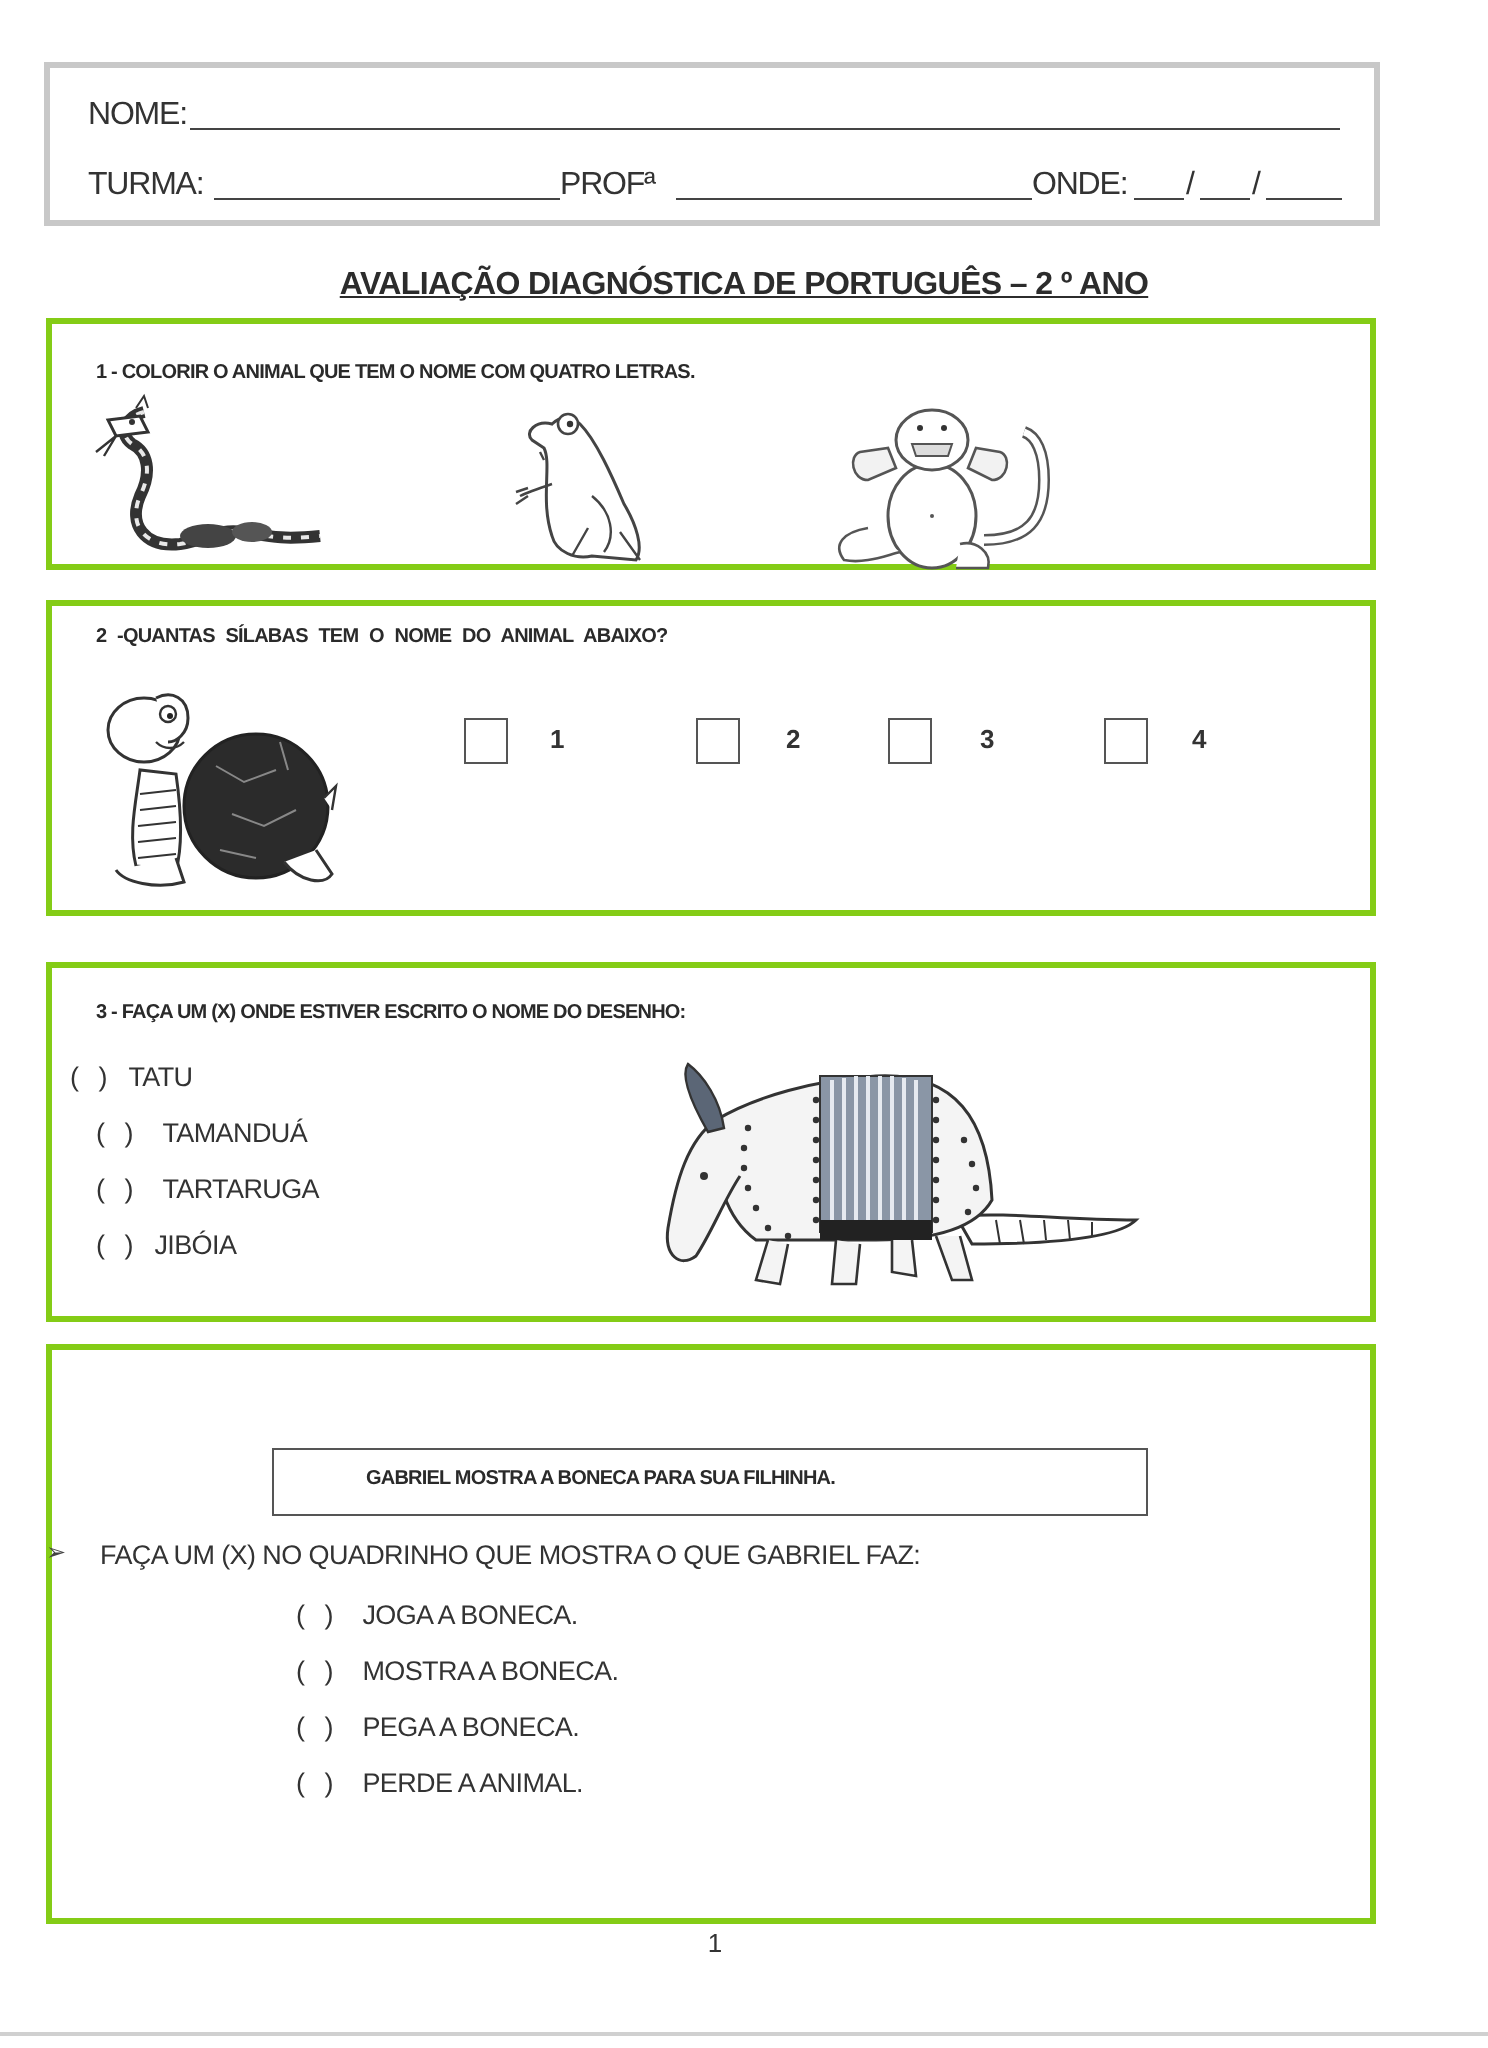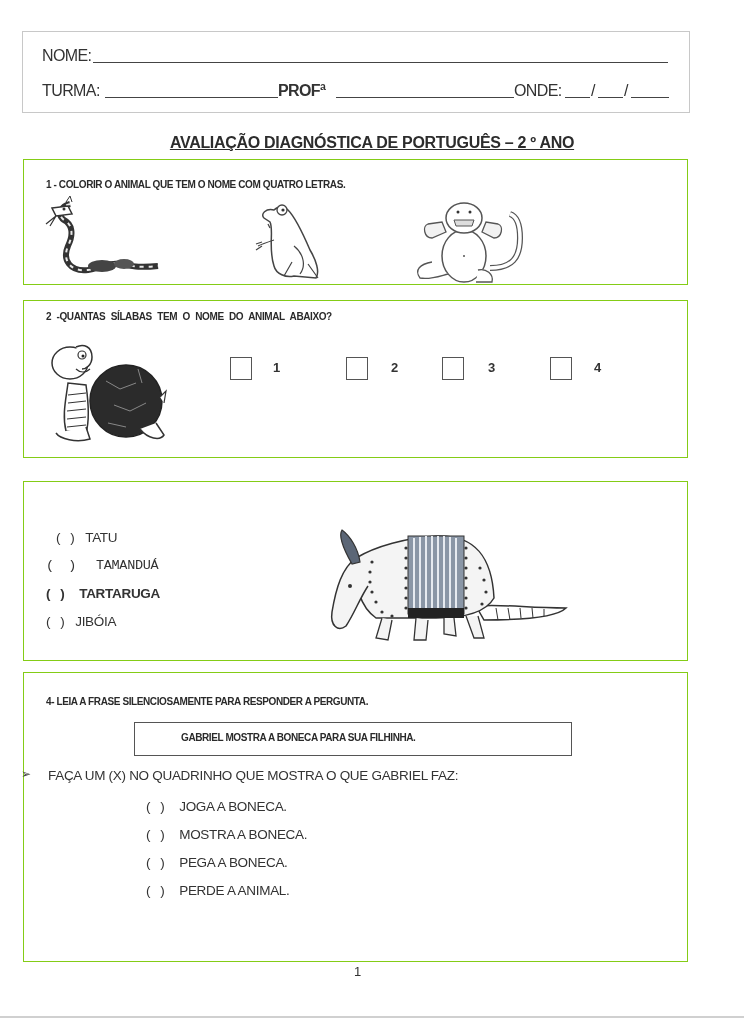--- a/index.html
+++ b/index.html
@@ -1,19 +1,19 @@
 <!DOCTYPE html>
 <html><head>
 <meta charset="utf-8">
 <style>
   * { box-sizing: border-box; margin: 0; padding: 0; }
   html, body { width: 744px; height: 1024px; background: #ffffff; overflow: hidden; }
   body { position: relative; font-family: "Liberation Sans", sans-serif; color: #2a2a2a; }
 
-  .box { position: absolute; border: 1px solid #84cc16; background: #fff; }
+  .box { position: absolute; border: 3px solid #84cc16; background: #fff; }
   .abs { position: absolute; }
 
   
   #header-box { left: 22px; top: 31px; width: 668px; height: 82px; border-color: #c8c8c8; }
   .hdr-text { font-size: 16px; letter-spacing: -0.6px; color: #333; }
   .uline { position: absolute; border-bottom: 1px solid #444; }
 
   
   #title { left: 0; width: 744px; top: 134px; text-align: center; font-size: 16px; font-weight: bold;
            text-decoration: underline; color: #2c2c2c; letter-spacing: -0.3px; }
@@ -33,21 +33,21 @@
 </head>
 <body>
 
 <div id="header-box" class="box">
   <span class="abs hdr-text" style="left:19px; top:15px;">NOME:</span>
   <div class="uline" style="left:70px; top:30px; width:575px;"></div>
 
   <span class="abs hdr-text" style="left:19px; top:50px;">TURMA:</span>
   <div class="uline" style="left:82px; top:65px; width:173px;"></div>
 
-  <span class="abs hdr-text" style="left:255px; top:50px;font-weight:bold;">PROFª</span>
+  <span class="abs hdr-text" style="left:255px; top:50px;">PROFª</span>
   <div class="uline" style="left:313px; top:65px; width:178px;"></div>
 
   <span class="abs hdr-text" style="left:491px; top:50px;">ONDE:</span>
   <div class="uline" style="left:542px; top:65px; width:25px;"></div>
   <span class="abs hdr-text" style="left:568px; top:50px;">/</span>
   <div class="uline" style="left:575px; top:65px; width:25px;"></div>
   <span class="abs hdr-text" style="left:601px; top:50px;">/</span>
   <div class="uline" style="left:608px; top:65px; width:38px;"></div>
 </div>
 
@@ -117,30 +117,31 @@
   <span class="cb-label" style="left:367px; top:59px;">2</span>
 
   <div class="checkbox" style="left:418px; top:56px;"></div>
   <span class="cb-label" style="left:464px; top:59px;">3</span>
 
   <div class="checkbox" style="left:526px; top:56px;"></div>
   <span class="cb-label" style="left:570px; top:59px;">4</span>
 </div>
 
 <div class="box" style="left:23px; top:481px; width:665px; height:180px;">
-
-  <div class="abs" style="left:32px; top:46px;">
+  <span class="abs q-title" style="left:22px; top:17px;">3 -  FAÇA UM (X) ONDE ESTIVER ESCRITO O NOME DO DESENHO:</span>
+
+  <div class="abs" style="left:9px; top:46px;">
     <span class="paren">(   )</span>
     <span class="opt" style="margin-left:6px;">TATU</span>
   </div>
-  <div class="abs" style="left:22px; top:74px;font-family:Liberation Mono, monospace;">
+  <div class="abs" style="left:22px; top:74px;">
     <span class="paren">(   )</span>
     <span class="opt" style="margin-left:10px;">TAMANDUÁ</span>
   </div>
-  <div class="abs" style="left:22px; top:102px;font-weight:bold;">
+  <div class="abs" style="left:22px; top:102px;">
     <span class="paren">(   )</span>
     <span class="opt" style="margin-left:10px;">TARTARUGA</span>
   </div>
   <div class="abs" style="left:22px; top:130px;">
     <span class="paren">(   )</span>
     <span class="opt" style="margin-left:6px;">JIBÓIA</span>
   </div>
 
   <svg style="left:292px; top:46px;" width="260" height="120" viewBox="0 0 260 120">
     <path d="M160 78 C190 76,210 80,250 80 C240 90,200 92,168 92 Z" fill="#fff" stroke="#333" stroke-width="1.5"></path>
@@ -177,21 +178,20 @@
         <circle cx="166" cy="76" r="1.6"></circle>
     </g>
     <path d="M40 30 C26 40,20 60,16 84 C14 98,22 104,30 98 C38 86,44 70,52 58" fill="#f4f4f4" stroke="#333" stroke-width="1.5"></path>
     <path d="M36 36 C28 22,22 8,26 2 C34 8,42 20,44 34 Z" fill="#5b6676" stroke="#333" stroke-width="1.2"></path>
     <circle cx="34" cy="58" r="2" fill="#333"></circle>
     <path d="M66 90 L60 110 L72 112 L76 92 M100 90 L98 112 L110 112 L112 92 M150 88 L158 110 L168 110 L162 88 M128 90 L128 106 L140 108 L138 90" fill="#f4f4f4" stroke="#333" stroke-width="1.3"></path>
   </svg>
 </div>
 
 <div class="box" style="left:23px; top:672px; width:665px; height:290px;">
-  <span class="abs q-title" style="left:22px; top:23px;">4-  LEIA A FRASE SILENCIOSAMENTE PARA RESPONDER A PERGUNTA.</span>
 
   <div class="abs" style="left:110px; top:49px; width:438px; height:34px; border:1px solid #555;padding-left:44px;">
     <span class="abs q-title" style="left:46px; top:9px;">GABRIEL MOSTRA A BONECA PARA SUA FILHINHA.</span>
   </div>
 
   <span class="abs" style="left:-3px; top:94px; font-size:12px; color:#444;">➢</span>
   <span class="abs opt" style="left:24px; top:95px;">FAÇA UM (X) NO QUADRINHO QUE MOSTRA O QUE GABRIEL FAZ:</span>
 
   <div class="abs" style="left:122px; top:124px;">
     <span class="paren">(   )</span>

